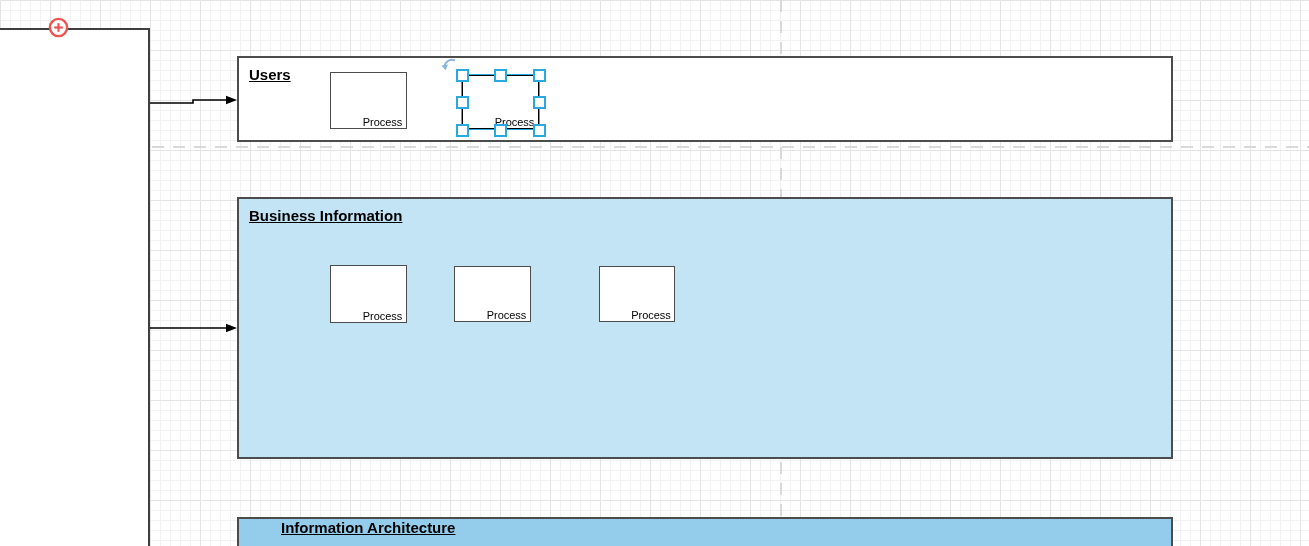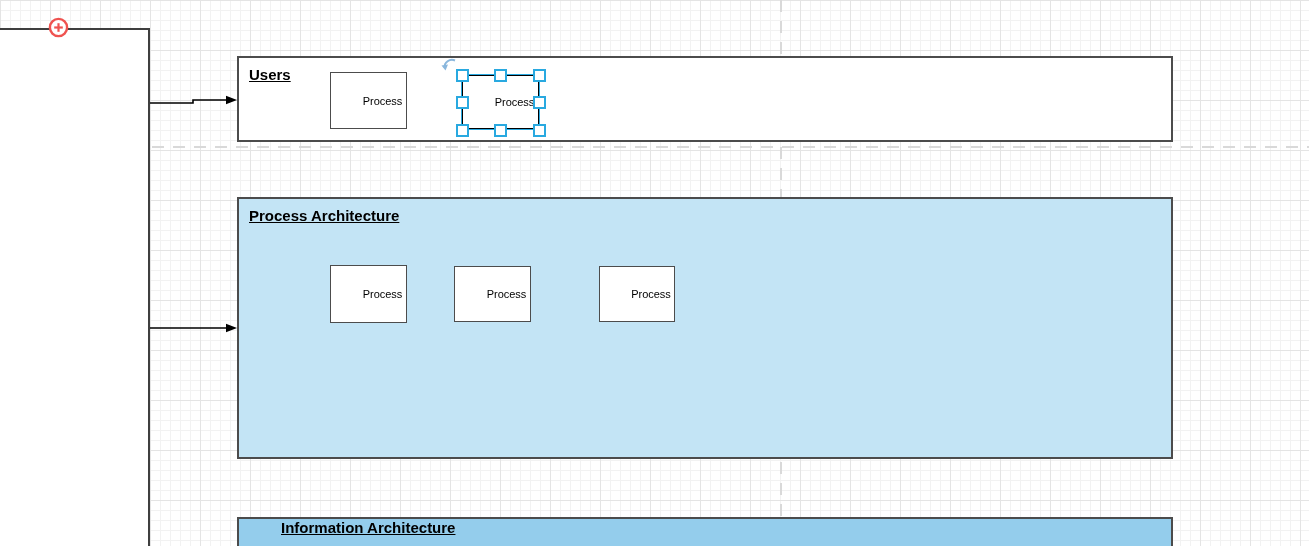--- a/index.html
+++ b/index.html
@@ -44,21 +44,21 @@
     position:absolute;left:10px;top:8px;
     font-size:15px;font-weight:bold;color:#000;
     text-decoration:underline;white-space:nowrap;
   }
   #lane-users{top:56px;height:86px;background:#ffffff;}
   #lane-business{top:197px;height:262px;background:#c3e4f5;}
   #lane-information{top:517px;height:60px;background:#94cdec;}
   
   .process{
     position:absolute;box-sizing:border-box;background:#ffffff;
-    border:1px solid #4c4c4c;display:flex;align-items:center;justify-content:center;
+    border:1px solid #4c4c4c;display:flex;align-items:flex-end;justify-content:center;
     font-size:11px;color:#000;z-index:3;padding-left:28px;
   }
   
   #proc-u1{left:330px;top:72px;width:77px;height:57px;}
   #proc-u2{left:462px;top:75px;width:77px;height:54px;border-color:#000;outline:1px solid #29a9e0;}
   #proc-b1{left:330px;top:265px;width:77px;height:58px;}
   #proc-b2{left:454px;top:266px;width:77px;height:56px;}
   #proc-b3{left:599px;top:266px;width:76px;height:56px;}
   
   .handle{
@@ -83,21 +83,21 @@
     <circle cx="10.5" cy="10.5" r="8.6" fill="#ffffff" stroke="#ef5350" stroke-width="2.4"></circle>
     <line x1="6.2" y1="10.5" x2="14.8" y2="10.5" stroke="#ef5350" stroke-width="2.2"></line>
     <line x1="10.5" y1="6.2" x2="10.5" y2="14.8" stroke="#ef5350" stroke-width="2.2"></line>
   </svg>
 
   <div class="lane" id="lane-users">
     <div class="lane-label">Users</div>
   </div>
 
   <div class="lane" id="lane-business">
-    <div class="lane-label">Process Architecture</div>
+    <div class="lane-label">Business Information</div>
   </div>
 
   <div class="lane" id="lane-information">
     <div class="lane-label" style="top:0;margin-left:32px;">Information Architecture</div>
   </div>
 
   <div class="process" id="proc-u1">
     <span>Process</span>
   </div>
 

